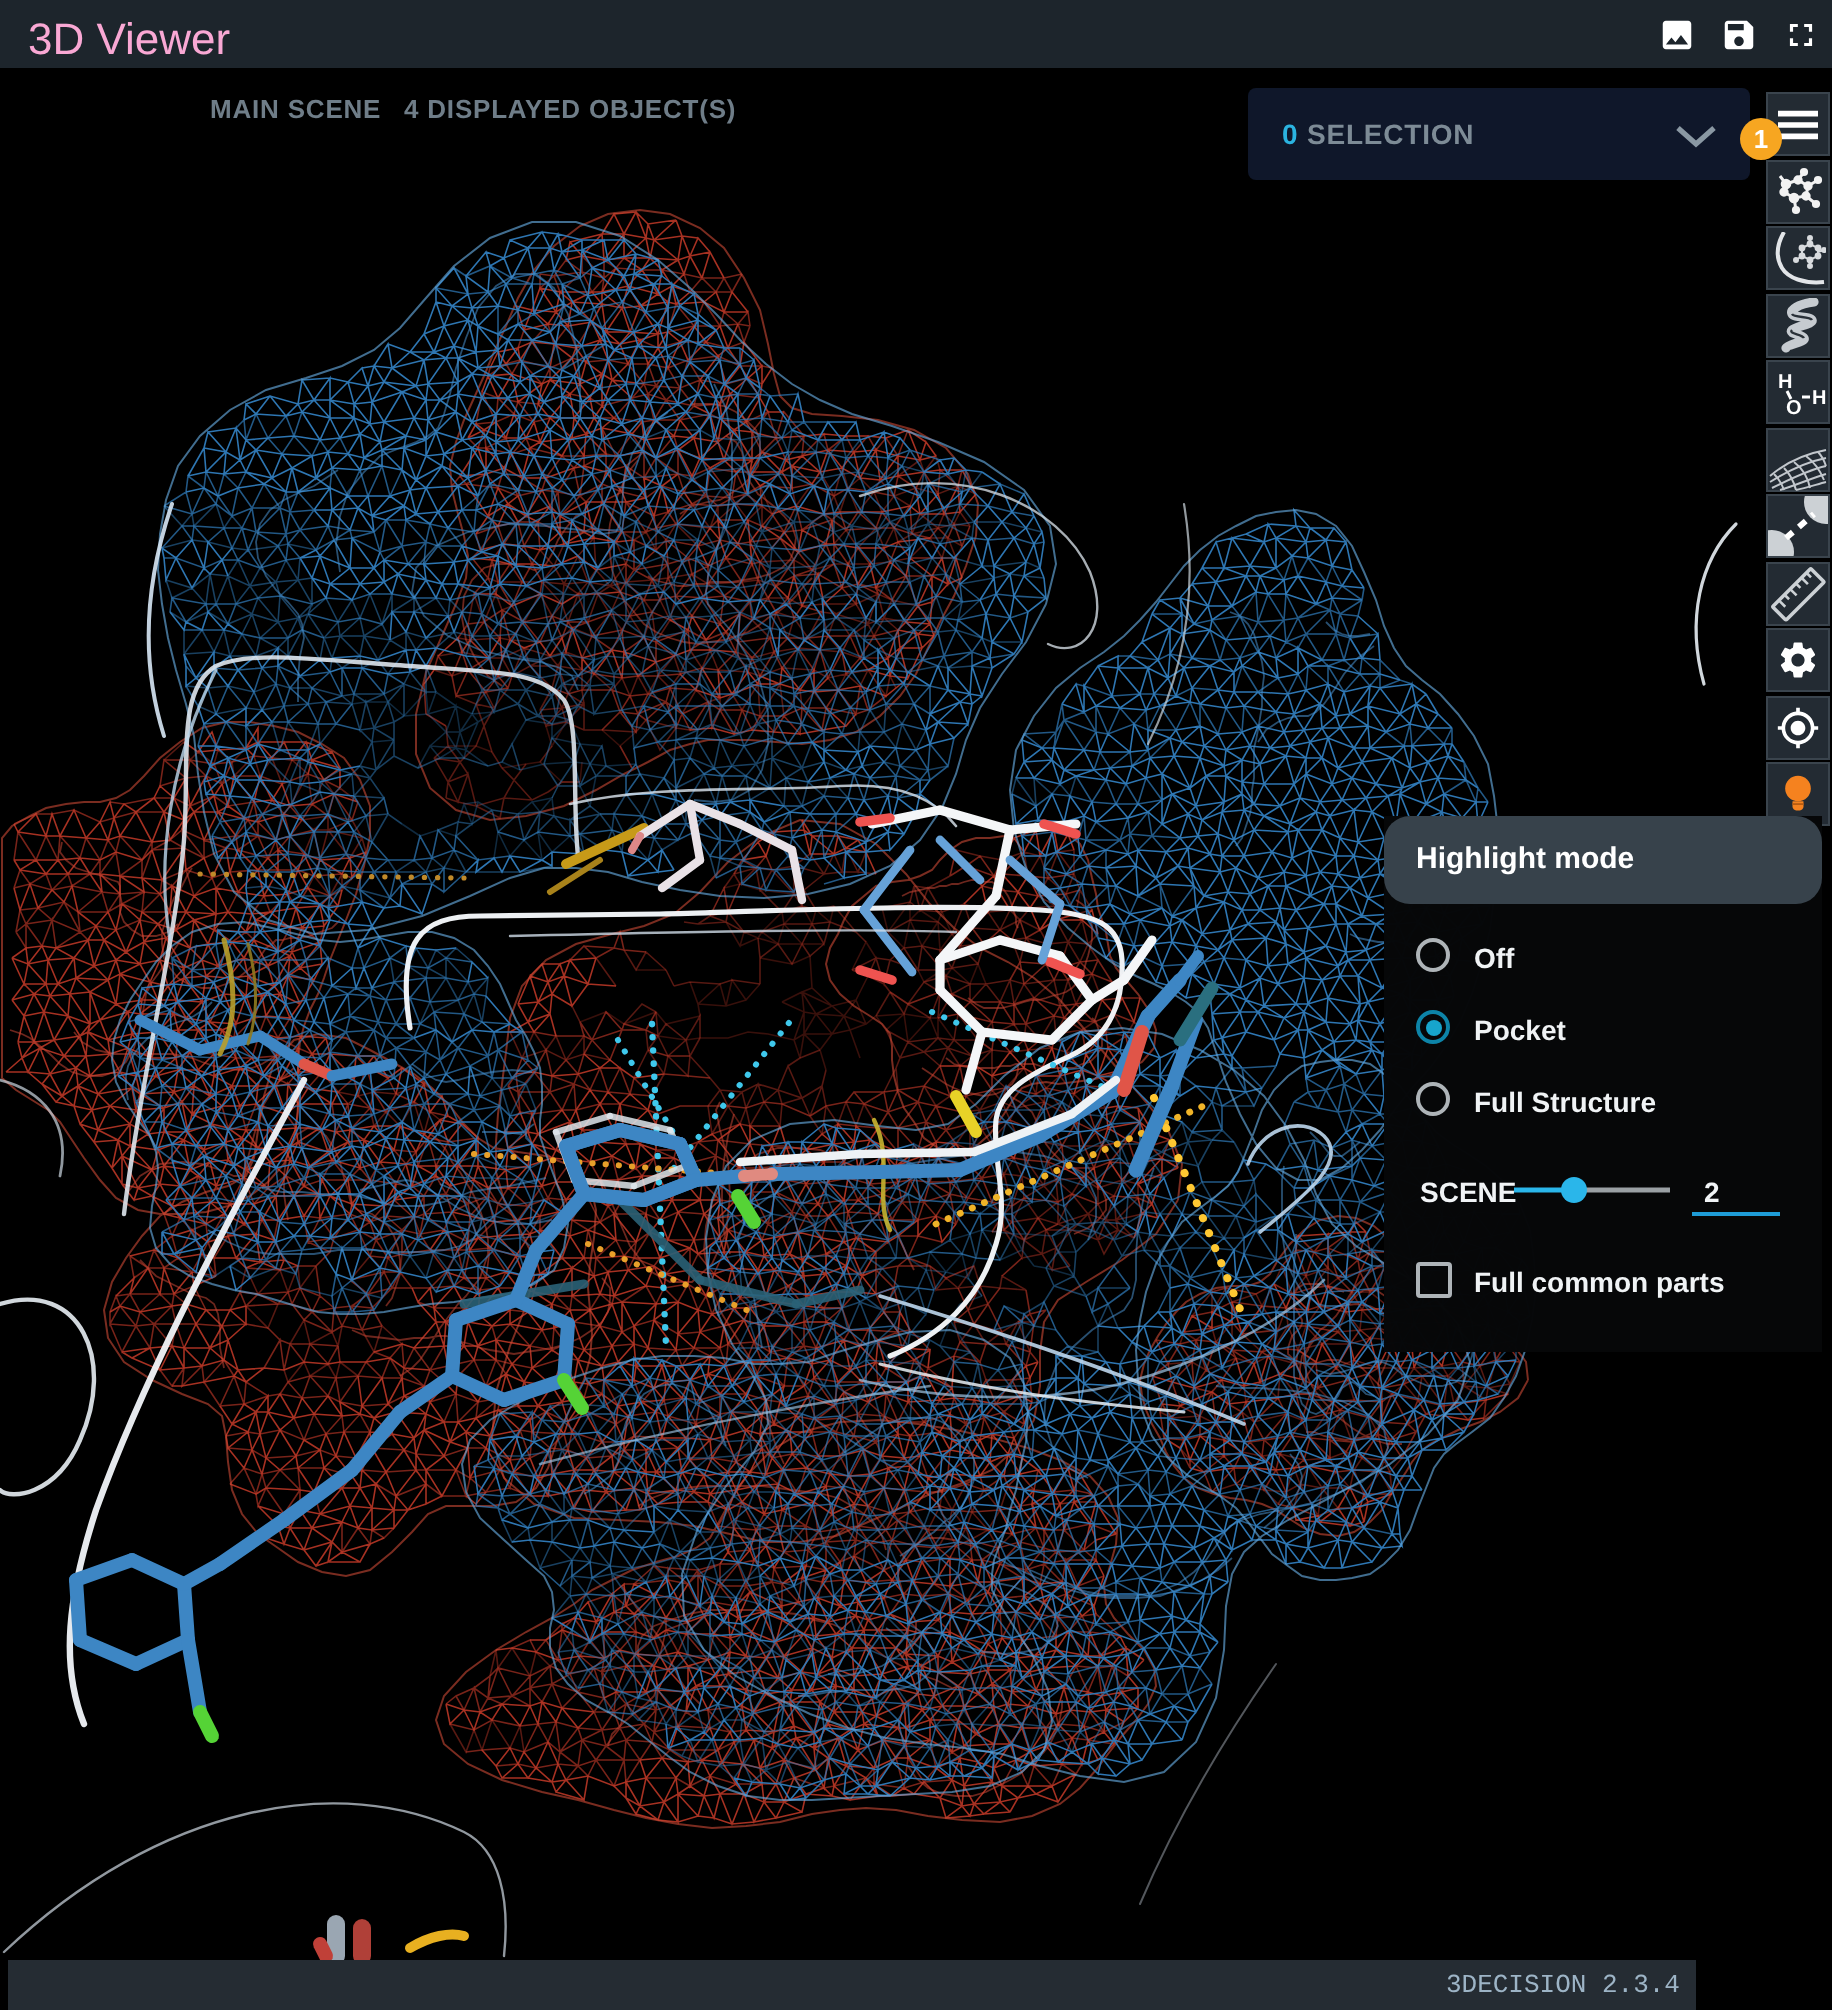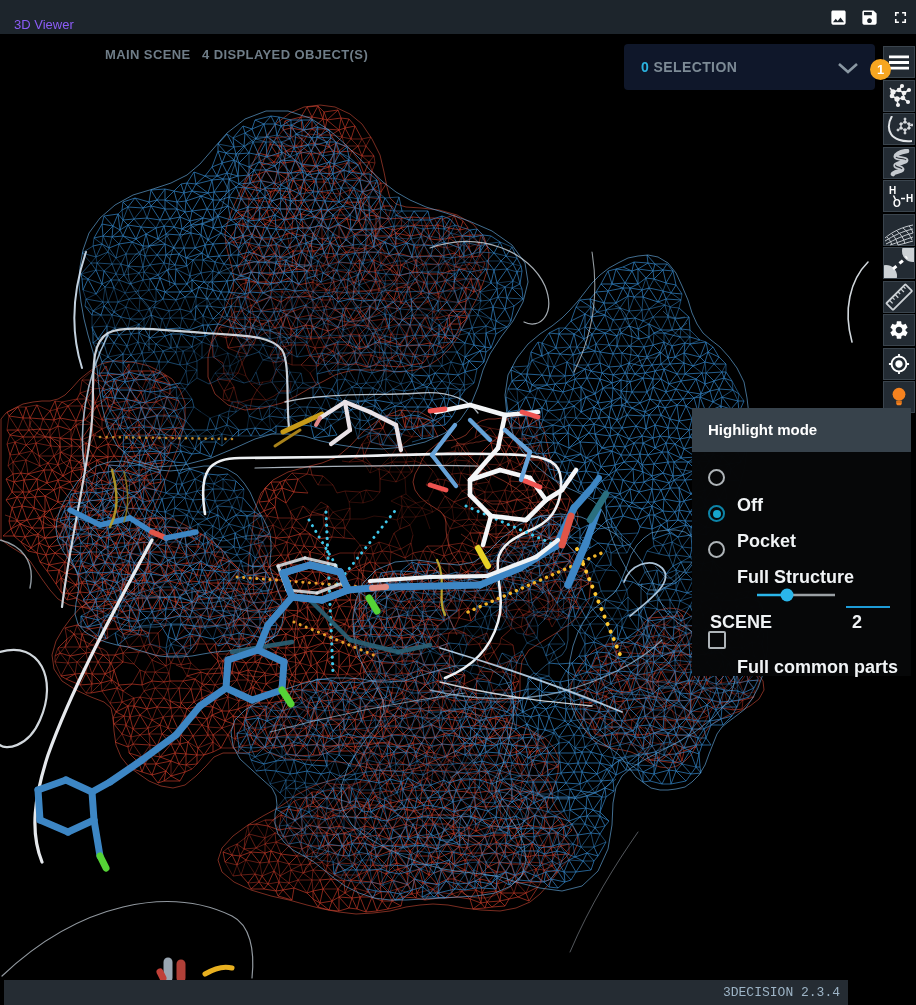--- a/index.html
+++ b/index.html
@@ -1,31 +1,31 @@
 <!DOCTYPE html>
 <html><head><meta charset="utf-8"><style>
 * { margin:0; padding:0; box-sizing:border-box; }
 body { width:916px; height:1005px; background:#000; font-family:"Liberation Sans",sans-serif; overflow:hidden; position:relative; }
 .topbar { position:absolute; left:0; top:0; width:916px; height:34px; background:#1d252c; z-index:20; }
-.tb-title { position:absolute; left:14px; top:17px; color:#8b5cf6; font-size:13px; }
+.tb-title { position:absolute; left:14px; top:7px; color:#f9a8d4; font-size:22px; }
 .tb-sub { position:absolute; top:10px; color:#6f7d88; font-size:13px; font-weight:bold; letter-spacing:0.4px;margin-top:37px; }
 .tb-icons { position:absolute; right:6px; top:8px; display:flex; gap:12px; }
 .canvas { position:absolute; left:0; top:0; width:916px; height:1005px; background:#000; overflow:hidden; }
 .dropdown { position:absolute; left:624px; top:44px; width:251px; height:46px; background:#0f172a; border-radius:4px; z-index:30; }
 .dd-text { position:absolute; left:17px; top:15px; font-size:14px; font-weight:bold; letter-spacing:0.4px; color:#7d8b96; }
 .dd-text b { color:#2bb3e0; }
 .sidebar { position:absolute; left:883px; top:46px; z-index:25; }
 .cell { width:32px; height:32px; margin-bottom:1.5px; background:#232b33; border:1px solid #3a444d; display:flex; align-items:center; justify-content:center; }
 .badge { position:absolute; left:870px; top:59px; width:21px; height:21px; border-radius:50%; background:#f7a621; color:#fff; font-size:13px; font-weight:bold; text-align:center; line-height:21px; z-index:40; }
 .panel { position:absolute; left:692px; top:408px; width:219px; height:268px; background:rgba(6,7,8,0.99); z-index:35; }
-.panel-h { position:absolute; left:0; top:0; width:219px; height:44px; background:#37424b; color:#fff; font-size:15px; font-weight:bold; line-height:44px; padding-left:16px; }
+.panel-h { position:absolute; left:0; top:0; width:219px; height:44px; background:#37424b; color:#fff; font-size:15px; font-weight:bold; line-height:44px; padding-left:16px;border-radius:13px; }
 .radio { position:absolute; left:708px; width:17px; height:17px; border:2px solid #aeb4b8; border-radius:50%; z-index:36; }
 .radio.sel { border-color:#0d84a8; }
 .radio.sel::after { content:""; position:absolute; left:2.5px; top:2.5px; width:8px; height:8px; border-radius:50%; background:#17a5cc; }
-.plabel { position:absolute; left:737px; color:#f0f3f5; font-size:18px; font-weight:bold; z-index:36;margin-top:24px; }
+.plabel { position:absolute; left:737px; color:#f0f3f5; font-size:14px; font-weight:bold; z-index:36; }
 .checkbox { position:absolute; left:708px; top:631px; width:18px; height:18px; border:2px solid #aeb4b8; border-radius:2px; z-index:36; }
 .bottombar { position:absolute; left:4px; top:980px; width:844px; height:25px; background:#252c33; z-index:20; }
 .bb-text { position:absolute; right:8px; top:5px; color:#9db4c6; font-size:13px; font-family:"Liberation Mono",monospace; }
 </style></head>
 <body>
 <div class="canvas">
     <svg width="916" height="1005" viewBox="0 0 916 1005" style="position:absolute;left:0;top:0">
       <path fill="none" stroke="#b83626" stroke-opacity="0.3" stroke-width="0.8" d="M224 373L238 373L246 376M251 384L263 382L270 381M362 444L370 442L380 445L397 447L402 445M370 473L379 469L389 472L401 472L412 472M318 485L333 485M380 479L396 482L405 478M349 502L363 503L373 500M391 501L401 496L416 503L428 500M290 511L303 506L312 512L328 506L333 512L350 508M402 506L408 507L422 508L433 512L438 508L452 507L465 509L469 509M329 518L343 520L350 519L364 519L374 516L384 517L397 520L402 517M402 517L416 517L425 515M273 363L276 373L283 361M301 365L310 373L318 366M270 381L281 391M290 391L291 381M381 466L391 456L392 462L401 453L406 462L408 455L415 461L417 453M441 454L444 466L455 451L455 460L460 455L469 461L471 456L476 467M363 461L370 473L372 466L379 469L381 466L389 472L392 462L401 472M444 466L452 474L455 460L461 473L469 461L470 475L476 467L480 473M426 485L433 471L438 479M405 478L406 494M459 485L462 491L471 485L473 488L476 484L485 492L489 482L493 492M345 491L349 502L360 492L363 503L366 490L373 500L380 492M401 496L406 494L416 503M428 500L434 488M350 508L349 502M391 501L402 506L401 496L408 507L416 503L422 508L428 500L433 512M397 520L402 506L402 517L408 507L416 517L422 508L425 515L433 512M438 508L443 515L452 507L454 521L465 509L469 519L469 509L477 520M397 520L400 529L402 517L410 525L416 517M425 515L430 529M410 525L413 535"></path>
       <path fill="none" stroke="#b83626" stroke-opacity="0.47" stroke-width="0.8" d="M447 248L458 244L469 247L479 243L488 247M456 267L469 264L477 262L485 263M465 269L474 269L481 273M380 281L397 280L406 285L417 282L424 282L435 282L445 281L455 279M244 289L249 291L261 291L271 291L282 292L294 291L305 293L313 291M313 291L326 290L334 289L346 287L354 292L371 291L379 290L388 293M384 299L394 299L401 303L412 302L428 302L439 297L446 300L459 303M376 310L388 306L397 309L411 306L418 307L434 312L442 309L453 311M229 319L235 320L250 319L255 320L270 321L281 319L286 314L296 318M219 328L231 326L244 329L251 329L262 324L275 328L283 326L291 329M368 326L376 329L387 326L399 324L410 325L421 326L430 329L444 329M217 335L226 338L234 335L249 338L256 338L265 333L279 333L291 335M359 335L374 336L380 338L391 334L407 335L414 339L423 337L434 335M238 352L247 354M270 355L281 354L292 352M273 363L283 361L292 365L301 365L318 366L323 360L338 364L345 365M217 379L230 381M224 391L234 387M223 399L229 401L238 403L252 399L266 400L274 396M151 410L164 408L176 410M157 415L164 415L181 419M478 425L490 428L501 430L512 426L520 428L529 426L537 425M367 437L378 434L386 435L397 433L412 437L421 436L429 436L438 437M457 443L464 444M355 458L364 456M391 456L401 453L408 455L417 453M441 454L455 451L460 455L471 456L482 452L494 456L505 455L515 454M515 454L528 453L538 457L546 455M342 461L349 462L363 461L372 466L381 466L392 462L406 462L415 461M415 461L428 466M444 466L455 460L469 461L476 467L486 464L500 465L510 460L520 465M452 474L461 473L470 475L480 473L492 472L506 470L513 469L524 472M524 472L534 471L544 472M426 485L438 479L445 480L459 485L471 485L476 484L489 482M337 493L345 491L360 492L366 490L380 492M434 488L442 492M462 491L473 488L485 492L493 492L505 490L512 492L527 490L534 490M443 515L454 521L469 519L477 520L489 520L497 517L512 520L520 520M520 520L528 517L541 515L553 516L563 518L574 517M261 529L273 525L283 530L292 527L305 530M400 529L410 525M450 529L462 526L474 524L486 528L496 525L505 526L514 525L526 524M526 524L533 526L543 527L554 524L565 529M169 546L179 548L187 546L198 547L212 542L221 548M360 545L371 546L379 542L389 545L401 549L411 543M481 556L490 555L501 551L508 554L522 551L533 557L544 554L553 554M478 572L485 575L495 571L510 571L517 570L531 573L542 573L551 573M502 587L511 588L522 593L528 590L541 589L549 594L561 590L569 592M501 608L506 611L519 609L529 612L544 607L553 610L558 610L571 607M496 616L502 615L512 620L523 615L536 615L549 620L559 615L567 619M511 629L521 627L528 624M526 635L535 633M641 633L653 638L664 634L669 639L680 636L693 633L705 639M468 645L479 644L490 643L500 644L513 645M676 646L685 646L697 643L712 644M484 655L494 652M477 661L487 662L501 666L509 661L517 661M669 666L680 665L689 664L699 667L706 663L721 667L730 664M649 675L661 672L675 672L685 669L696 670L706 674L712 672L724 671M724 671L736 673L747 673L753 671M584 682L596 681L603 685L618 679L627 682L634 678L648 682L658 681M658 681L668 684L677 680L689 684L700 684L707 684L721 683L731 681M724 688L732 693L744 694L755 692M580 706L586 709L600 708L608 712L621 706L627 711L643 707L651 710M590 724L595 730L612 728L621 726L631 728L640 727L652 730L665 729M665 729L673 726L681 729L692 730L701 729M606 746L618 742L632 745L643 746L650 742L661 744L675 744L682 747M449 238L460 230L462 236L468 228L470 235M410 236L417 248L421 234L424 244L430 239L437 246L440 240L447 248M380 243L386 257L396 244L398 253L406 242L412 257L417 248L420 256M420 256L424 244L429 256L437 246L441 256L447 248L455 253L458 244M346 252L355 264L359 253L359 260L368 252L374 260L381 253L381 263M456 267L460 257L469 264L472 257L477 262L480 256L485 263M311 266L317 270L323 266L328 275L328 264L333 270L338 262L349 273M417 272L423 265L429 274L438 264L442 274L447 264L449 271L456 267M270 275L277 283L282 272L289 278L297 269L298 285L308 271L313 282M455 279L465 269L471 279L474 269L478 279L481 273M271 291L277 283L282 292L289 278L294 291L298 285L305 293L313 282M271 291L281 302L282 292L289 297L294 291L299 297L305 293L310 296M234 312L237 297L242 311L248 297L251 305L256 303L262 311L270 297M270 297L276 308L281 302L284 311L289 297L294 311L299 297L305 307M305 307L310 296L315 308L322 300L326 306L330 300L335 310L338 298M412 302L418 307L428 302L434 312L439 297L442 309L446 300L453 311M296 318L305 307L311 315L315 308L322 319L326 306L328 321L335 310M369 321L376 310L385 319L388 306L394 319L397 309L404 319L411 306M411 306L414 318L418 307L425 318L434 312L437 318L442 309L449 315M251 329L256 338L262 324L265 333L275 328L279 333L283 326L291 335M328 331L329 338L337 328L340 337L345 325L351 334L355 325L359 335M265 333L276 344L279 333L284 347L291 335L291 345L297 337L306 345M306 345L311 339L315 348L319 338L324 347L329 338L335 344L340 337M414 339L419 345L423 337L430 343L434 335L443 348L445 338L448 344M228 348L238 352L243 346L247 354L254 344M270 355L276 344L281 354L284 347L292 352L291 345M341 357L348 345L354 351L360 349L360 355L366 347L371 355L379 342M379 342L380 358L390 342L392 358L400 345L401 354L407 346L413 354M238 352L242 363L247 354M270 355L273 363L281 354L283 361L292 352L292 365M223 363L224 373M238 373L242 363L246 376M323 360L330 375L338 364M82 380L92 371L95 380L99 376L107 382L109 375L116 381L123 374M217 379L224 373L230 381L238 373M246 376L251 384M270 381L276 373M116 381L117 388L127 378L130 388L136 379L141 392L146 380L154 387M217 379L224 391L230 381L234 387M251 384L257 390L263 382M145 403L154 387L156 402L162 390L167 397L170 394L179 401M223 399L224 391L229 401L234 387L238 403M252 399L257 390L266 400M274 396L281 391M238 403L250 409L252 399M151 410L157 415L164 408L164 415L176 410L181 419M152 427L157 415L160 430L164 415L175 429L181 419L183 426M397 433L405 427L412 437L417 427L421 436L423 424L429 436L433 426M512 426L514 438L520 428L524 439L529 426L537 437L537 425M154 444L157 438L165 448L171 437L171 445L176 439M362 444L367 437L370 442L378 434L380 445L386 435L397 447L397 433M397 433L402 445L412 437M464 444L475 438M519 448L524 439L533 447L537 437L540 445M380 445L391 456L397 447L401 453L402 445L408 455M455 451L457 443L460 455L464 444L471 456M519 448L528 453L533 447L538 457L540 445L546 455M349 462L355 458L363 461L364 456L372 466M417 453L428 466M476 467L482 452L486 464L494 456L500 465L505 455L510 460L515 454M401 472L406 462L412 472L415 461M428 466L433 471M520 465L524 472L528 460L534 471L541 460L544 472L549 467M312 475L318 485L323 476L333 485M379 469L380 479L389 472L396 482L401 472L405 478L412 472M445 480L452 474L459 485L461 473L471 485L470 475L476 484L480 473M480 473L489 482L492 472M506 470L510 481L513 469L523 482L524 472L530 484L534 471L540 481M540 481L544 472L549 480M298 479L308 493M333 485L337 493M380 492L380 479M426 485L434 488L438 479L442 492L445 480M442 492L445 496M454 502L462 491L470 496L473 488L476 497L485 492L485 501L493 492M493 492L500 501L505 490L507 502L512 492L517 499L527 490L530 503M530 503L534 490L538 502L546 487L551 500L556 491L561 499M286 503L290 511M312 512L321 502L328 506M438 508L445 496L452 507L454 502L465 509L470 496L469 509L476 497M328 506L329 518L333 512L343 520L350 508L350 519M477 520L479 507L489 520L496 511L497 517L507 512L512 520L513 512M513 512L520 520L527 508L528 517L532 509L541 515L547 511L553 516M553 516L557 507L563 518L567 511L574 517M255 516L261 529L267 516L273 525L278 518L283 530L292 518L292 527M323 515L324 525L329 518L334 528L343 520L345 528L350 519M443 515L450 529L454 521L462 526L469 519L474 524L477 520L486 528M317 539L324 525L332 537L334 528L344 538L345 528L355 539M394 533L400 529M448 534L450 529M462 526L470 533L474 524L480 533L486 528L488 533L496 525L496 538M326 548L332 537M355 539L360 545M389 545L394 533L401 549M411 543L413 535M442 546L448 534L449 545M496 538L503 544L512 534L518 547L519 538L523 544L530 538L537 547M354 553L360 545L364 553L371 546L373 554L379 542L382 551L389 545M389 545L391 552L401 549L405 558L411 543L413 553M462 543L468 553L475 548L481 556L483 548L490 555L496 545L501 551M501 551L503 544L508 554L518 547L522 551L523 544L533 557L537 547M537 547L544 554L543 543L553 554L560 544L559 553M185 554L187 563L193 556L200 563L207 551L212 567L215 556L220 560M354 553L356 567L364 553L370 562L373 554L375 563L382 551L390 563M390 563L391 552M405 558L411 567L413 553L419 562L423 551L428 563L432 552L439 564M481 556L485 562L490 555L491 565L501 551L505 560L508 554L516 565M478 572L485 562L485 575L491 565L495 571L505 560L510 571L516 565M497 580L502 587L507 579L511 588L513 580L522 593L524 581L528 590M502 587L506 603L511 588L512 599L522 593L529 601L528 590L536 597M536 597L541 589L549 602L549 594L557 598L561 590L569 599L569 592M496 601L501 608L506 603L506 611L512 599L519 609L529 601L529 612M529 612L536 597L544 607L549 602L553 610L557 598L558 610L569 599M529 612L536 615L544 607L549 620L553 610L559 615L558 610L567 619M502 615L511 629L512 620L521 627L523 615L528 624L536 615M549 620L552 627L559 615M175 640L185 628L192 636L194 629L200 636L201 627M521 627L526 635L528 624L535 633M120 646L123 634L129 647L140 635L144 646L149 633L150 644L158 633M465 633L468 645L473 639L479 644L487 633L490 643M500 644L501 638L513 645M637 642L641 633L646 647L653 638L656 644L664 634L664 643L669 639M596 658L606 646L606 656L613 644L616 651L628 647L631 653L637 642M673 656L676 646L681 655L685 646L695 654L697 643L705 655L712 644M123 653L134 664L139 652M631 653L639 665L643 654L644 663L654 655L653 663L660 653L669 666M669 666L673 656L680 665L681 655L689 664L695 654L699 667L705 655M145 672L152 660L155 672L166 666L169 673L171 663M181 665L187 676L191 663L201 672M477 661L480 671L487 662L493 672L501 666L503 672L509 661L515 676M590 672L592 666L598 670L606 664L608 671L616 661L616 675L621 667M621 667L631 676L639 665L637 674L644 663L649 675L653 663L661 672M699 667L706 674L706 663L712 672L721 667L724 671L730 664L736 673M142 685L144 691L152 681L155 688L164 682L168 689L170 681L179 688M490 681L493 690M689 684L691 694L700 684L702 692L707 684L711 688L721 683L724 688M724 688L731 681L732 693L740 683L744 694L748 680L755 692L760 681M614 702L622 693L623 701L630 691L639 699L640 687L648 697L652 690M652 690L655 697L659 694L666 701L674 690L677 700L684 687L691 701M691 701L691 694L696 697L702 692L709 700L711 688L722 703L724 688M724 688L727 702L732 693L743 700L744 694L754 697L755 692M651 710L655 719L663 707L665 720L670 705L676 721L685 709L689 717M665 729L668 736L673 726L677 735L681 729L690 736L692 730L695 736M695 736L701 729M643 746L647 734L650 742L654 733L661 744L668 736L675 744L677 735M677 735L682 747L690 736L696 747L695 736M470 753L471 746L476 755L483 742L486 756L492 745L500 755L504 743M632 745L639 752L643 746L647 754L650 742L659 758L661 744L669 754M464 765L470 753L474 765L476 755L483 764L486 756L494 765L500 755M469 774L474 765L478 773L483 764L485 770L494 765L499 774L506 767M245 838L248 825L249 834L256 824L265 838L268 826L275 833L279 830M225 862L233 876L237 865L241 875L246 860L255 874L260 863L262 876"></path>
       <path fill="none" stroke="#b83626" stroke-opacity="0.65" stroke-width="0.8" d="M270 137L277 138L291 136L302 139L308 134L321 135L331 135L342 137M342 137L351 139L362 139L371 137M345 146L358 146L366 146M334 166L347 163L360 163L369 162L375 163M320 170L329 174L340 171L353 171L364 174L372 171M245 184L253 182L260 180L275 184L286 179L293 181L304 180L314 182M314 182L324 182L334 184L344 180L359 178L370 183L381 183L386 184M322 192L328 193L340 194L350 190L363 192L374 189L381 192M241 196L249 199L259 201L269 202L285 197L295 199L301 203L316 199M316 199L324 197L333 200L347 203L360 202L365 197L380 199M238 212L248 211L257 207L267 211L275 209L287 209L297 209L307 209M307 209L321 211L327 210L340 210L355 207L361 210L373 211L384 206M239 224L243 224L256 227L265 224L281 228L292 228L303 227L308 228M303 236L313 233L322 239L339 237L346 238L355 234L368 236L375 236M226 243L233 242L249 244L259 248L271 245L279 246L290 248L301 242M301 242L311 246L323 249L331 243L342 246L353 248L366 249L373 247M373 247L380 243L396 244L406 242L417 248L424 244L437 246L447 248M313 251L327 258L334 256L346 252L359 253L368 252L381 253L386 257M238 267L249 263L259 261L269 261L280 266L292 266L296 264L311 266M311 266L323 266L328 264L338 262L355 264L359 260L374 260L381 263M381 263L392 266L401 265L416 260L423 265L438 264L447 264L456 267M317 270L328 275L333 270L349 273L360 270L369 272L375 271L390 269M313 282L317 285L334 282L344 279L354 283L363 279L376 282L380 281M455 279L471 279L478 279M388 293L397 288L409 287L421 294L429 292L438 294L453 288L466 288M310 296L322 300L330 300L338 298L352 299L362 298L375 301L384 299M234 312L242 311L251 305L262 311L276 308L284 311L294 311L305 307M305 307L315 308L326 306L335 310L346 308L360 312L370 307L376 310M296 318L311 315L322 319L328 321L344 315L353 320L363 316L369 321M369 321L385 319L394 319L404 319L414 318L425 318L437 318L449 315M291 335L297 337L311 339L319 338L329 338L340 337L351 334L359 335M228 348L243 346L254 344M276 344L284 347L291 345L306 345L315 348L324 347L335 344L348 345M310 356L319 357L333 351L341 357L354 351L360 355L371 355L380 358M380 358L392 358L401 354L413 354L428 357L434 355M82 380L95 380L107 382L116 381L127 378L136 379L146 380L156 380M80 393L93 389L103 388L111 392L117 388L130 388L141 392L154 387M154 387L162 390L170 394M281 391L290 391M55 401L62 402L77 399L87 399L95 403L107 398L114 403L127 401M7 412L18 407L26 407L37 405L50 411L57 409L68 406L82 406M85 420L91 415L102 420L118 418L129 418L138 420L145 418L157 415M76 425L92 424L102 429L113 424L119 425L134 429L139 425L152 427M81 440L93 435L106 439L115 436L129 435L139 435L149 435L157 438M157 438L171 437L176 439M475 438L483 433L497 438L501 437L514 438L524 439L537 437M7 444L15 442L26 445L36 443L51 446L60 447L72 446L80 447M154 444L165 448L171 445M491 443L499 445L509 446L519 448L533 447L540 445M10 455L19 454L32 451L39 456L54 456L61 452L71 456L85 456M160 453L169 453M8 466L13 462L26 460L40 466L48 463L58 465L70 460L79 462M292 473L307 474L312 475L323 476M510 481L523 482L530 484L540 481L549 480M534 490L546 487L556 491M445 496L454 502L470 496L476 497L485 501L500 501L507 502L517 499M517 499L530 503L538 502L551 500L561 499L570 499M469 509L479 507L496 511L507 512L513 512L527 508L532 509L547 511M547 511L557 507L567 511M255 516L267 516L278 518L292 518L296 520L311 515L323 515L329 518M88 529L95 526L107 527L118 529L126 529L138 528L149 524L156 527M324 525L334 528L345 528M332 537L344 538L355 539M254 543L259 546L275 546L287 542L295 545L304 546L315 547L326 548M427 546L442 546L449 545L462 543L475 548L483 548L496 545L503 544M503 544L518 547L523 544L537 547L543 543L560 544M174 552L185 554L193 556L207 551L215 556L224 558M260 556L266 557L281 555L288 555L300 552L310 552L324 555L329 557M329 557L340 553L354 553L364 553L373 554L382 551L391 552L405 558M405 558L413 553L423 551L432 552L444 556L459 551L468 553L481 556M356 567L370 562L375 563L390 563M411 567L419 562L428 563L439 564L449 564L463 561L473 565L485 562M485 562L491 565L505 560L516 565L527 564L538 561L548 566L554 564M197 575L208 576L214 569L224 571L239 569M328 575L338 575L349 571L359 570L375 572L386 573L393 573L403 575M551 573L564 570L575 573L585 570M343 582L358 578L370 584L380 584L390 583L396 581L412 581L422 581M497 580L507 579L513 580L524 581L532 584L547 584L555 581L568 582M134 594L143 588L152 593L161 590L174 590L185 590L198 592L206 593M351 591L359 589L375 592L381 588L393 590L403 592L414 591L424 589M424 589L435 592L449 591L455 590L465 591L475 591L491 589L502 587M212 598L223 597L234 602L244 598L249 602L264 603L274 599L283 600M360 600L367 601L376 596L388 596L398 601L409 602L422 600L429 600M429 600L441 597L451 601L462 601L475 597L484 599L496 601L506 603M506 603L512 599L529 601L536 597L549 602L557 598L569 599L576 602M152 608L160 609L175 607L185 611L193 608L207 609L212 607L226 606M300 611L307 607L323 607L330 610L339 606L352 607L359 609L376 607M376 607L384 612L396 606L403 608L414 608L424 606L439 607L446 610M446 610L459 610L468 608L478 612M154 621L167 619L179 615L188 620L201 615L210 617L222 615L234 621M308 620L318 621L325 616L334 620L347 620L360 619L364 615L381 620M449 618L459 618L471 621M185 628L194 629L201 627L215 625L229 625L235 625L245 624L258 628M401 630L413 627L425 624L438 626M648 625L657 626L664 624L679 630L685 626L695 626M67 639L74 634L82 634L96 636L108 638M123 634L140 635L149 633L158 633M175 640L192 636L200 636M438 635L449 633L465 633L473 639L487 633M58 648L65 647L80 647L87 647L97 643M120 646L129 647L144 646L150 644L160 648M184 647L196 644L206 644L215 644L227 643L240 645L249 644L259 644M332 644L344 642L353 648L364 642L370 649L383 648L394 643L403 648M606 646L613 644L628 647L637 642L646 647L656 644L664 643L676 646M123 653L139 652L146 652L156 656L167 654L176 653L186 654M209 651L217 654L233 654L239 657L255 655L264 656L276 652L285 655M442 656L450 656M515 657L523 655M596 658L606 656L616 651L631 653L643 654L654 655L660 653L673 656M55 662L68 663L77 662L88 662L98 662L111 663L123 662L134 664M152 660L166 666L171 663L181 665L191 663M287 661L300 663L311 666L317 663L327 660L339 667L350 666L362 663M434 665L449 666L455 665M592 666L606 664L616 661L621 667L639 665L644 663L653 663L669 666M140 670L145 672L155 672L169 673M265 673L276 675L283 672L292 675L306 673L317 672L324 674L338 675M338 675L347 674L360 674L364 672L377 671L385 676L402 673L408 674M480 671L493 672L503 672L515 676M578 670L590 672L598 670L608 671L616 675L631 676L637 674L649 675M215 685L224 683L237 680L248 680L256 682L266 684L282 679L289 680M438 681L443 684L457 680L464 684L477 678L490 681M731 681L740 683L748 680L760 681M144 691L155 688L168 689L179 688L191 689L201 689L212 693L223 692M366 690L378 688L392 693L402 693L407 689L419 691L431 691L439 691M493 690L506 690L515 689M652 690L659 694L674 690L684 687L691 694L702 692L711 688L724 688M110 703L122 702L134 698L140 697L151 699L164 698L170 701L181 703M181 703L194 702L202 698L215 701L228 697L239 701L250 699L259 703M332 700L341 699L350 700L360 697L373 697L383 700L390 701L404 698M655 697L666 701L677 700L691 701L696 697L709 700L722 703L727 702M265 710L273 706L284 711L292 705L308 712L314 708L328 706L334 708M334 708L348 712L360 707L366 706L381 708L387 712L398 708L408 710M408 710L421 709L429 707L442 708L449 711L462 711L475 707L483 712M483 712L492 709L502 706L512 712M651 710L663 707L670 705L685 709L690 711L704 712L713 707L722 708M113 718L124 716L130 717L140 715L152 720L163 717L172 716L185 716M260 715L266 716L282 717L286 716L301 721L312 721L317 718L331 719M406 716L418 716L427 718L438 721L449 717L455 718L470 716L476 720M582 719L592 720L600 718L612 720L625 721L632 720L646 718L655 719M655 719L665 720L676 721L689 717L695 720L708 716M114 724L126 725L133 729L148 728L160 725L168 728L178 729L186 724M186 724L202 725L208 727L222 728L234 724L243 724L255 730L265 729M265 729L275 724L284 725L293 729L306 728L312 725L323 725L339 724M339 724L345 730L356 729L368 731L381 724L386 729L396 727L409 728M122 734L131 737L140 735L149 734L162 734L176 738L181 735L193 736M193 736L208 735L213 735L228 735L235 739L250 735L257 736L269 739M668 736L677 735L690 736L695 736M188 742L198 748L213 742L221 748L233 748L243 746L255 744L265 748M413 743L421 744L429 748L442 744L452 745L463 746L471 746L483 742M483 742L492 745L504 743L517 745L527 746L537 745L546 747M682 747L696 747M434 753L447 757L455 756L470 753L476 755L486 756L500 755L510 753M510 753L516 752L530 752L537 751L548 751M639 752L647 754L659 758L669 754L680 754L684 751M359 763L367 764L378 765L389 763L403 763L409 766L423 764L429 763M429 763L443 765L449 760L464 765L474 765L483 764L494 765L506 767M506 767L518 764L522 765L532 765L545 762L558 767M364 776L375 775L383 773L392 776L404 775L413 771L428 770L435 772M435 772L446 770L458 773L469 774L478 773L485 770L499 774L510 771M510 771L522 774L528 776L542 775L548 770M327 783L334 784L349 785L360 782L369 782L377 780L387 784L403 783M403 783L413 785L420 781L427 778L442 785L453 780L461 781L475 779M475 779L486 780L491 780L500 782L513 785L522 782L533 780L548 780M312 792L317 792L334 790L344 792L349 787L360 793L373 793L386 791M386 791L391 792L401 789L411 791L422 790L433 791L446 790L457 791M531 791L539 793L552 788M294 801L306 797L313 803L327 797L339 800L349 802L356 801L368 803M442 799L452 797L461 798L475 797L484 800L494 796L502 799L512 798M512 798L522 801L533 797L547 803M500 806L508 806L519 807L529 809L541 808L548 807M481 819L494 822L501 819L511 820L528 818L534 816L545 816L560 818M245 838L249 834L265 838L275 833L285 837L297 834L301 836L313 833M538 833L549 834L556 833L564 838M228 848L237 844L244 849L256 848L265 844L276 842L289 846L302 849M297 856L307 856L313 852L328 855L335 853L343 856L354 855L371 853M225 862L237 865L246 860L260 863L269 862L278 861L289 864L301 865M301 865L310 864L322 862L327 866L339 863L355 864L365 866L373 865M523 864L529 862L542 863L552 866L562 861M233 876L241 875L255 874L262 876L274 871L280 876L291 870L303 873M303 873L313 870L326 871L335 875L346 875L359 875L367 871L377 870M523 873L536 869L544 870L557 872M248 883L259 882L268 884L279 882L289 883L298 880L312 880L320 880M323 889L338 889L345 893L355 888L368 892L381 892L388 892L397 889M397 889L412 894L417 893L433 889L437 892L452 894L462 891L476 890M277 138L283 130L291 136L291 128L302 139L302 130L308 134L312 129M270 137L270 144L277 138L280 146L291 136L296 146L302 139L301 146M342 137L345 146L351 139L358 146L362 139L366 146L371 137M334 151L334 166L338 152L347 163L352 151L360 163L362 156L369 162M369 162L374 156L375 163M259 174L262 165L266 171L274 162L277 172L284 163L288 174L296 161M369 162L372 171L375 163M245 184L244 188L253 182L256 187L260 180L271 192L275 184L275 190M314 182L322 192L324 182L328 193L334 184L340 194L344 180L350 190M316 199L322 192L324 197L328 193L333 200L340 194L347 203L350 190M238 212L241 196L248 211L249 199L257 207L259 201L267 211L269 202M307 209L316 199L321 211L324 197L327 210L333 200L340 210L347 203M376 216L384 206L388 219L392 206L402 218M234 219L239 224L242 215L243 224L253 219L256 227L263 219L265 224M301 214L308 228L316 217L322 226L322 220L328 229L337 218L339 225M376 216L381 226L388 219L393 230L402 218L401 228L412 217L414 225M414 225L423 218L427 226L434 218L438 225L443 219L449 228L454 215M265 224L273 239L281 228L287 234L292 228L292 233L303 227L303 236M303 236L308 228L313 233L322 226L322 239L328 229L339 237L339 225M226 243L230 238L233 242L243 237L249 244L252 234L259 248L261 239M261 239L271 245L273 239L279 246L287 234L290 248L292 233L301 242M339 237L342 246L346 238L353 248L355 234L366 249L368 236L373 247M447 248L449 238L458 244L462 236L469 247L470 235L479 243L481 235M275 253L279 246L280 258L290 248L293 251L301 242L301 251L311 246M346 252L353 248L359 253L366 249L368 252L373 247L381 253L380 243M311 266L313 251L323 266L327 258L328 264L334 256L338 262L346 252M381 263L386 257L392 266L398 253L401 265L412 257L416 260L420 256M420 256L423 265L429 256L438 264L441 256L447 264L455 253L456 267M238 267L240 275L249 263L252 272L259 261L262 273L269 261L270 275M456 267L465 269L469 264L474 269L477 262L481 273L485 263M236 279L240 275L246 280L252 272L255 282L262 273L266 282L270 275M313 282L317 270L317 285L328 275L334 282L333 270L344 279L349 273M380 281L390 269L397 280L399 276L406 285L413 272L417 282L417 272M417 272L424 282L429 274L435 282L442 274L445 281L449 271L455 279M236 279L244 289L246 280L249 291L255 282L261 291L266 282L271 291M313 282L313 291L317 285L326 290L334 282L334 289L344 279L346 287M346 287L354 283L354 292L363 279L371 291L376 282L379 290L380 281M380 281L388 293L397 280L397 288L406 285L409 287L417 282L421 294M237 297L244 289L248 297L249 291L256 303L261 291L270 297L271 291M310 296L313 291L322 300L326 290L330 300L334 289L338 298L346 287M346 287L352 299L354 292L362 298L371 291L375 301L379 290L384 299M421 294L428 302L429 292L439 297L438 294L446 300L453 288L459 303M338 298L346 308L352 299L360 312L362 298L370 307L375 301L376 310M376 310L384 299L388 306L394 299L397 309L401 303L411 306L412 302M229 319L234 312L235 320L242 311L250 319L251 305L255 320L262 311M262 311L270 321L276 308L281 319L284 311L286 314L294 311L296 318M291 329L296 318L306 325L311 315L312 326L322 319L328 331L328 321M328 321L337 328L344 315L345 325L353 320L355 325L363 316L368 326M368 326L369 321L376 329L385 319L387 326L394 319L399 324L404 319M404 319L410 325L414 318L421 326L425 318L430 329L437 318L444 329M217 335L219 328L226 338L231 326L234 335L244 329L249 338L251 329M359 335L368 326L374 336L376 329L380 338L387 326L391 334L399 324M399 324L407 335L410 325L414 339L421 326L423 337L430 329L434 335M226 338L228 348L234 335L243 346L249 338L254 344L256 338M212 342L213 357M306 345L310 356L315 348L319 357L324 347L333 351L335 344L341 357M413 354L419 345L428 357L430 343L434 355L443 348M213 357L223 363M301 365L310 356L318 366L319 357L323 360L333 351L338 364L341 357M341 357L345 365L354 351L356 364L360 355L367 367L371 355L376 365M376 365L380 358L387 366L392 358L400 367L401 354L411 365L413 354M310 373L316 384M80 393L82 380L93 389L95 380L103 388L107 382L111 392L116 381M124 410L127 401L129 411L136 400L142 407L145 403L151 410L156 402M156 402L164 408L167 397L176 410L179 401M118 418L124 410L129 418L129 411L138 420L142 407L145 418L151 410M7 430L9 416L18 430L23 418L29 430L30 418L40 429L43 419M43 419L50 430L54 420L58 426L60 418L71 430L76 421L76 425M76 425L85 420L92 424L91 415L102 429L102 420L113 424L118 418M118 418L119 425L129 418L134 429L138 420L139 425L145 418L152 427M45 437L50 430L50 437L58 426L60 438L71 430L71 439L76 425M367 437L371 430L378 434L383 428L386 435M475 438L478 425L483 433L490 428L497 438L501 430L501 437L512 426M7 444L10 435L15 442L23 437L26 445L34 437L36 443L45 437M80 447L81 440L86 443L93 435L97 448L106 439L108 444L115 436M39 456L51 446L54 456L60 447L61 452L72 446L71 456L80 447M114 456L119 446L126 457L132 448L135 456L144 447L148 454L154 444M355 458L362 444L364 456L370 442M8 466L10 455L13 462L19 454L26 460L32 451L40 466L39 456M8 466L13 474L13 462L21 473L26 460L28 474L40 466L44 470M116 471L123 466L127 470L128 460L139 475L145 464L146 476L151 464M151 464L160 471L162 463M307 474L310 466L312 475M480 473L486 464L492 472L500 465L506 470L510 460L513 469L520 465M285 480L292 473L298 479L307 474M505 490L510 481L512 492L523 482L527 490L530 484L534 490L540 481M540 481L546 487L549 480L556 491M476 497L479 507L485 501L496 511L500 501L507 512L507 502L513 512M513 512L517 499L527 508L530 503L532 509L538 502L547 511L551 500M118 512L117 519L127 509L130 516L133 508L139 519L145 509L150 518M292 518L290 511L296 520L303 506L311 515L312 512L323 515L328 506M118 529L117 519L126 529L130 516L138 528L139 519L149 524L150 518M292 527L296 520L305 530L311 515M486 528L489 520L496 525L497 517L505 526L512 520L514 525L520 520M520 520L526 524L528 517L533 526L541 515L543 527L553 516L554 524M554 524L563 518L565 529L574 517M258 537L261 529L267 536L273 525L276 538L283 530L289 537L292 527M129 543L131 537L138 543L140 540L144 542L149 536L154 544L161 536M161 536L169 546L177 539L179 548L183 533L187 546L194 539L198 547M254 543L258 537L259 546L267 536L275 546L276 538L287 542L289 537M289 537L295 545L300 534L304 546L310 534L315 547L317 539L326 548M462 543L470 533L475 548L480 533L483 548L488 533L496 545L496 538M169 546L174 552L179 548L185 554L187 546L193 556L198 547L207 551M254 543L260 556L259 546L266 557L275 546L281 555L287 542L288 555M326 548L329 557M423 551L427 546L432 552L442 546L444 556L449 545L459 551L462 543M111 553L114 564L120 553L123 565L128 552L135 565L143 557L148 564M148 564L149 552L160 564L166 552L168 566L174 552L175 565L185 554M439 564L444 556L449 564L459 551L463 561L468 553L473 565L481 556M516 565L522 551L527 564L533 557L538 561L544 554L548 566L553 554M288 575L291 565L298 571L307 565L313 572L312 566L320 572L328 562M439 564L449 576L449 564L459 575L463 561L468 571L473 565L478 572M516 565L517 570L527 564L531 573L538 561L542 573L548 566L551 573M197 575L203 582L208 576L209 583L214 569L218 583L224 571L229 583M327 579L328 575L337 579L338 575L343 582L349 571L358 578L359 570M510 571L513 580L517 570L524 581L531 573L532 584L542 573L547 584M547 584L551 573L555 581L564 570L568 582L575 573L581 579L585 570M161 590L166 580L174 590L180 584L185 590L190 581L198 592L203 582M276 579L278 591L286 580L290 591L295 581L300 590L306 578L309 590M309 590L318 584L321 588L327 579L329 588L337 579L340 588L343 582M343 582L351 591L358 578L359 589L370 584L375 592L380 584L381 588M455 590L461 578L465 591L469 579L475 591L486 584L491 589L497 580M95 602L99 588L105 601L108 593L115 602L122 589L127 602L134 594M206 593L212 598L218 588L223 597L225 593L234 602L237 590L244 598M244 598L244 594L249 602L254 594L264 603L271 593L274 599L278 591M351 591L360 600L359 589L367 601L375 592L376 596L381 588L388 596M424 589L429 600L435 592L441 597L449 591L451 601L455 590L462 601M462 601L465 591L475 597L475 591L484 599L491 589L496 601L502 587M185 611L192 603L193 608L197 600L207 609L212 598L212 607L223 597M223 597L226 606L234 602L235 608L244 598L247 611L249 602L259 610M259 610L264 603L270 608L274 599L279 606L283 600L286 610L293 597M293 597L300 611L304 603L307 607L311 600L323 607L324 601L330 610M367 601L376 607L376 596L384 612L388 596L396 606L398 601L403 608M441 597L446 610L451 601L459 610L462 601L468 608L475 597L478 612M478 612L484 599M82 607L86 618L90 609L96 615L103 612L104 621L112 607L114 618M114 618L122 612L128 617L131 610L137 620L139 610M152 608L154 621L160 609L167 619L175 607L179 615L185 611L188 620M188 620L193 608L201 615L207 609L210 617L212 607L222 615L226 606M226 606L234 621L235 608L239 619L247 611L249 618L259 610L265 617M265 617L270 608L270 615L279 606L285 618L286 610L294 615L300 611M376 607L381 620L384 612L391 618L396 606L399 616L403 608L411 619M411 619L414 608L422 621L424 606L428 619L439 607L444 621L446 610M496 616L501 608L502 615L506 611L512 620L519 609L523 615L529 612M77 625L86 618L89 629L96 615L101 627L104 621L107 629L114 618M154 621L165 626L167 619M179 615L185 628L188 620L194 629L201 615L201 627L210 617L215 625M292 629L294 615L298 629L308 620L312 628L318 621L317 629L325 616M438 626L444 621M449 618L454 629L459 618M648 625L649 618L657 626L664 617L664 624L675 616L679 630L683 616M683 616L685 626M67 639L65 628L74 634L77 625L82 634L89 629L96 636L101 627M101 627L108 638L107 629M158 633L165 626M215 625L223 636L229 625L232 639L235 625L243 639L245 624L253 636M292 629L297 638L298 629L304 636L312 628L314 635L317 629L327 633M327 633L330 629L333 637L345 624L345 635L349 627L357 637L362 626M438 626L438 635M449 633L454 629L465 633M501 638L511 629M641 633L648 625L653 638L657 626L664 634L664 624L669 639L679 630M679 630L680 636L685 626L693 633L695 626L705 639M158 633L160 648M175 640L184 647L192 636L196 644L200 636L206 644M215 644L223 636L227 643L232 639L240 645L243 639L249 644L253 636M438 647L438 635L447 644L449 633M669 639L676 646L680 636L685 646L693 633L697 643L705 639L712 644M55 656L58 648L60 653L65 647L70 656L80 647L86 653L87 647M87 647L93 652L97 643L103 655M115 655L120 646L123 653L129 647L139 652L144 646L146 652L150 644M150 644L156 656L160 648L167 654M176 653L184 647L186 654L196 644M278 648L285 655L286 648L295 655L300 647L306 652L307 648L311 651M311 651L323 643L328 652L332 644L339 651L344 642L349 655L353 648M353 648L356 657L364 642L367 654L370 649L375 654L383 648L389 651M389 651L394 643L402 653L403 648L412 654L417 646L421 654L428 646M438 647L442 656L447 644L450 656M479 644L484 655L490 643L494 652L500 644M513 645L515 657M55 656L55 662L60 653L68 663L70 656L77 662L86 653L88 662M146 652L152 660L156 656L166 666L167 654L171 663L176 653L181 665M181 665L186 654L191 663M394 663L402 653L402 661L412 654L413 661L421 654L425 665M477 661L484 655L487 662L494 652L501 666M509 661L515 657L517 661L523 655M705 655L706 663L716 655L721 667M55 662L61 676L68 663L75 674L77 662L86 673L88 662L92 674M134 664L140 670M246 663L248 670L255 662L265 673L271 665L276 675L277 664L283 672M394 663L402 673L402 661L408 674L413 661L422 670L425 665L430 673M430 673L434 665L439 670L449 666L451 674L455 665L465 675M515 676L517 661M661 672L669 666L675 672L680 665L685 669L689 664L696 670L699 667M132 684L140 670L142 685L145 672L152 681L155 672L164 682L169 673M169 673L170 681M183 681L187 676L195 679L201 672L202 684L207 674L215 685L222 673M331 683L338 675L341 683L347 674L355 678L360 674L363 683L364 672M364 672L373 681L377 671L381 681L385 676L394 679L402 673L406 682M477 678L480 671L490 681L493 672M503 672L513 683L515 676L519 681M578 670L584 682L590 672L596 681L598 670L603 685L608 671L618 679M618 679L616 675L627 682L631 676L634 678L637 674L648 682L649 675M724 671L731 681L736 673L740 683L747 673L748 680L753 671L760 681M80 685L86 693L92 684L91 693L101 683L102 691L112 680L117 688M179 688L183 681L191 689L195 679L201 689L202 684L212 693L215 685M215 685L223 692L224 683L229 688L237 680L243 693L248 680L253 687M363 683L366 690L373 681L378 688L381 681L392 693L394 679L402 693M438 681L439 691L443 684L454 691L457 680L463 687L464 684L476 694M576 688L584 682L586 691L596 681L597 694L603 685L611 690L618 679M652 690L658 681L659 694L668 684L674 690L677 680L684 687L689 684M102 691L110 703L117 688L122 702L123 691L134 698M140 697L144 691L151 699L155 688L164 698L168 689L170 701L179 688M292 699L294 692L301 697L302 690L309 703L317 690L321 701L327 694M402 693L404 698L407 689L417 703L419 691L422 696L431 691L434 701M487 700L493 690L498 702L506 690L510 698L515 689L516 701M576 688L581 702L586 691L590 703L597 694L606 696L611 690L614 702M222 711L228 697L229 711L239 701L238 709L250 699L249 705L259 703M332 700L334 708L341 699L348 712L350 700L360 707L360 697L366 706M404 698L408 710L417 703L421 709L422 696L429 707L434 701L442 708M442 708L443 697L449 711L454 701L462 711L470 700L475 707L477 699M477 699L483 712L487 700L492 709L498 702L502 706L510 698L512 712M580 706L581 702L586 709L590 703L600 708L606 696L608 712L614 702M614 702L621 706L623 701L627 711L639 699L643 707L648 697L651 710M651 710L655 697L663 707L666 701L670 705L677 700L685 709L691 701M691 701L690 711L696 697L704 712L709 700L713 707L722 703L722 708M722 708L727 702L734 710L743 700L742 709L754 697M147 709L152 720L157 707L163 717L171 708L172 716L180 707L185 716M406 716L408 710L418 716L421 709L427 718L429 707L438 721L442 708M476 720L483 712L490 720L492 709L496 717L502 706L507 719L512 712M580 706L582 719L586 709L592 720L600 708L600 718L608 712L612 720M612 720L621 706L625 721L627 711L632 720L643 707L646 718L651 710M689 717L690 711L695 720L704 712L708 716L713 707M260 715L265 729L266 716L275 724L282 717L284 725L286 716L293 729M406 716L409 728L418 716L420 728L427 718L432 725L438 721L441 728M621 726L625 721L631 728L632 720L640 727L646 718L652 730L655 719M655 719L665 729L665 720L673 726L676 721L681 729L689 717L692 730M692 730L695 720L701 729L708 716M409 728L415 737L420 728L425 738L432 725L435 737L441 728L444 734M444 734L452 729L455 733L460 728L464 739L475 725L474 737L486 727M590 724L595 734L595 730L602 736L612 728L617 734L621 726L627 734M627 734L631 728L638 735L640 727L647 734L652 730L654 733L665 729M115 742L122 734L128 747L131 737L133 744L140 735L150 745L149 734M228 735L233 748L235 739L243 746L250 735L255 744L257 736L265 748M375 736L378 743L383 737L389 742L391 735L399 747L403 734L413 743M483 742L490 738L492 745L502 738L504 743L510 737L517 745L519 735M602 736L606 746L617 734L618 742L627 734L632 745L638 735L643 746M128 747L129 753L133 744L142 757L150 745L150 755L157 746L160 757M354 751L359 763L364 755L367 764L371 751L378 765L382 757L389 763M389 763L391 755L403 763L407 751L409 766L416 757L423 764L427 752M427 752L429 763L434 753L443 765L447 757L449 760L455 756L464 765M171 761L171 776L179 764L185 772L186 765L192 769L197 764M392 776L403 763L404 775L409 766L413 771L423 764L428 770L429 763M429 763L435 772L443 765L446 770L449 760L458 773L464 765L469 774M506 767L510 771L518 764L522 774L522 765L528 776L532 765L542 775M392 776L403 783L404 775L413 785L413 771L420 781L428 770L427 778M427 778L435 772L442 785L446 770L453 780L458 773L461 781L469 774M469 774L475 779L478 773L486 780L485 770L491 780L499 774L500 782M500 782L510 771L513 785L522 774L522 782L528 776L533 780L542 775M542 775L548 780L548 770M317 792L327 783L334 790L334 784L344 792L349 785L349 787L360 782M360 782L360 793L369 782L373 793L377 780L386 791L387 784L391 792M500 782L511 789L513 785L520 792L522 782L531 791L533 780L539 793M344 792L349 802L349 787L356 801L360 793L368 803L373 793L375 796M375 796L386 791L391 803L391 792L399 801L401 789L409 799L411 791M452 797L457 791L461 798L467 792L475 797L475 793L484 800L489 791M434 810L442 799L445 807L452 797L455 811L461 798L469 810L475 797M273 820L281 812L281 815L287 809L295 820L298 811L302 816L307 806M307 806L318 816L317 807L327 819L333 809L333 815L344 811L343 817M455 811L461 817L469 810L475 816L475 806L481 819L486 807L494 822M494 822L500 806L501 819L508 806L511 820L519 807L528 818L529 809M529 809L534 816L541 808L545 816L548 807L560 818M256 824L265 820L268 826L273 820L279 830L281 815L290 828L295 820M295 820L302 829L302 816L310 825L318 816L318 827L327 819L330 828M330 828L333 815L339 826L343 817L354 830L357 817L365 826L365 819M279 830L285 837L290 828L297 834L302 829L301 836L310 825L313 833M237 844L245 838L244 849L249 834L256 848L265 838L265 844L275 833M275 833L276 842L285 837L289 846L297 834L302 849L301 836L308 846M532 844L538 833L544 846L549 834L551 848L556 833L561 846L564 838M223 852L228 848L232 855L237 844L240 856L244 849L251 852L256 848M256 848L265 853L265 844L271 851L276 842L281 854L289 846L297 856M297 856L302 849L307 856L308 846L313 852L323 846L328 855L329 845M297 856L301 865L307 856L310 864L313 852L322 862L328 855L327 866M327 866L335 853L339 863L343 856L355 864L354 855L365 866L371 853M514 853L523 864L528 857L529 862L535 855L542 863L545 856L552 866M262 876L269 862L274 871L278 861L280 876L289 864L291 870L301 865M301 865L303 873L310 864L313 870L322 862L326 871L327 866L335 875M279 882L280 876L289 883L291 870L298 880L303 873L312 880L313 870M313 870L320 880L326 871L331 879L335 875L344 881L346 875L351 880M465 870L468 884L476 876L480 879L482 873L489 881L497 872L497 884M283 890L289 883L294 888L298 880L307 893L312 880L313 891L320 880M433 889L437 884L437 892L448 879L452 894L454 879L462 891L468 884M501 893L508 880L514 893L517 883L526 893L531 882L538 887L541 882"></path>

